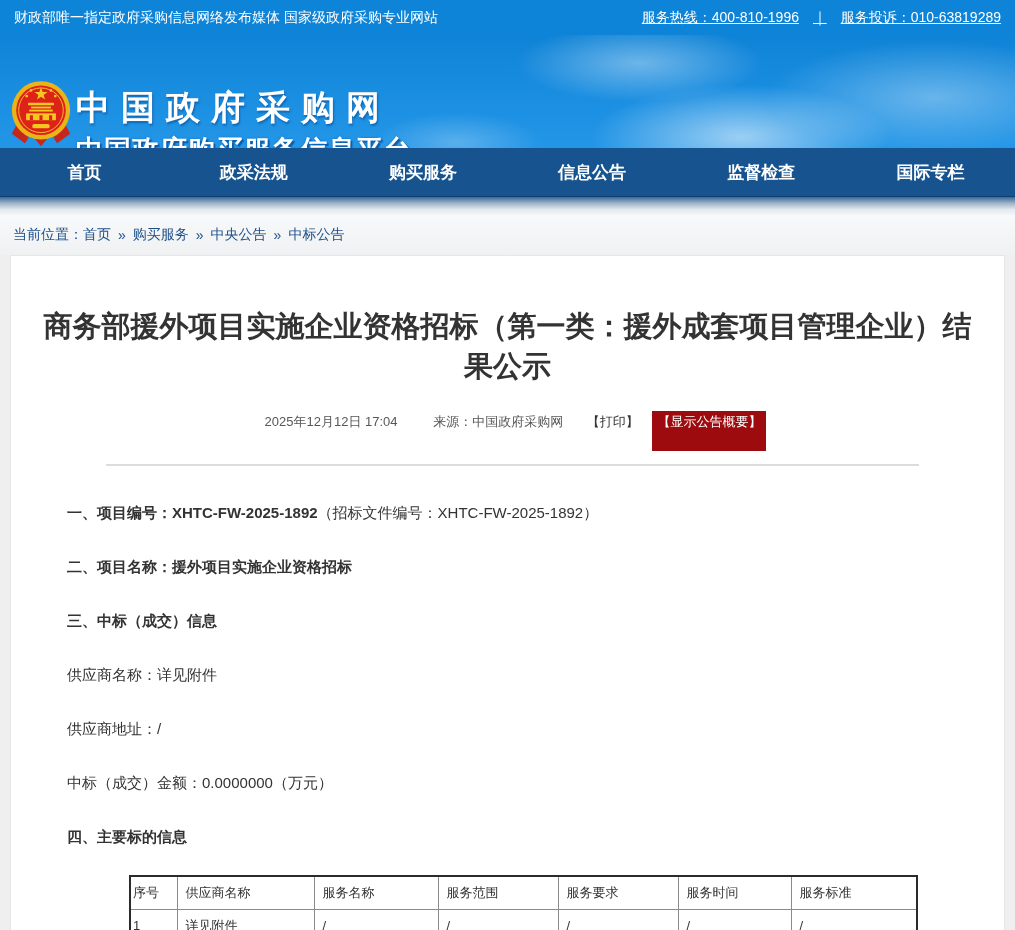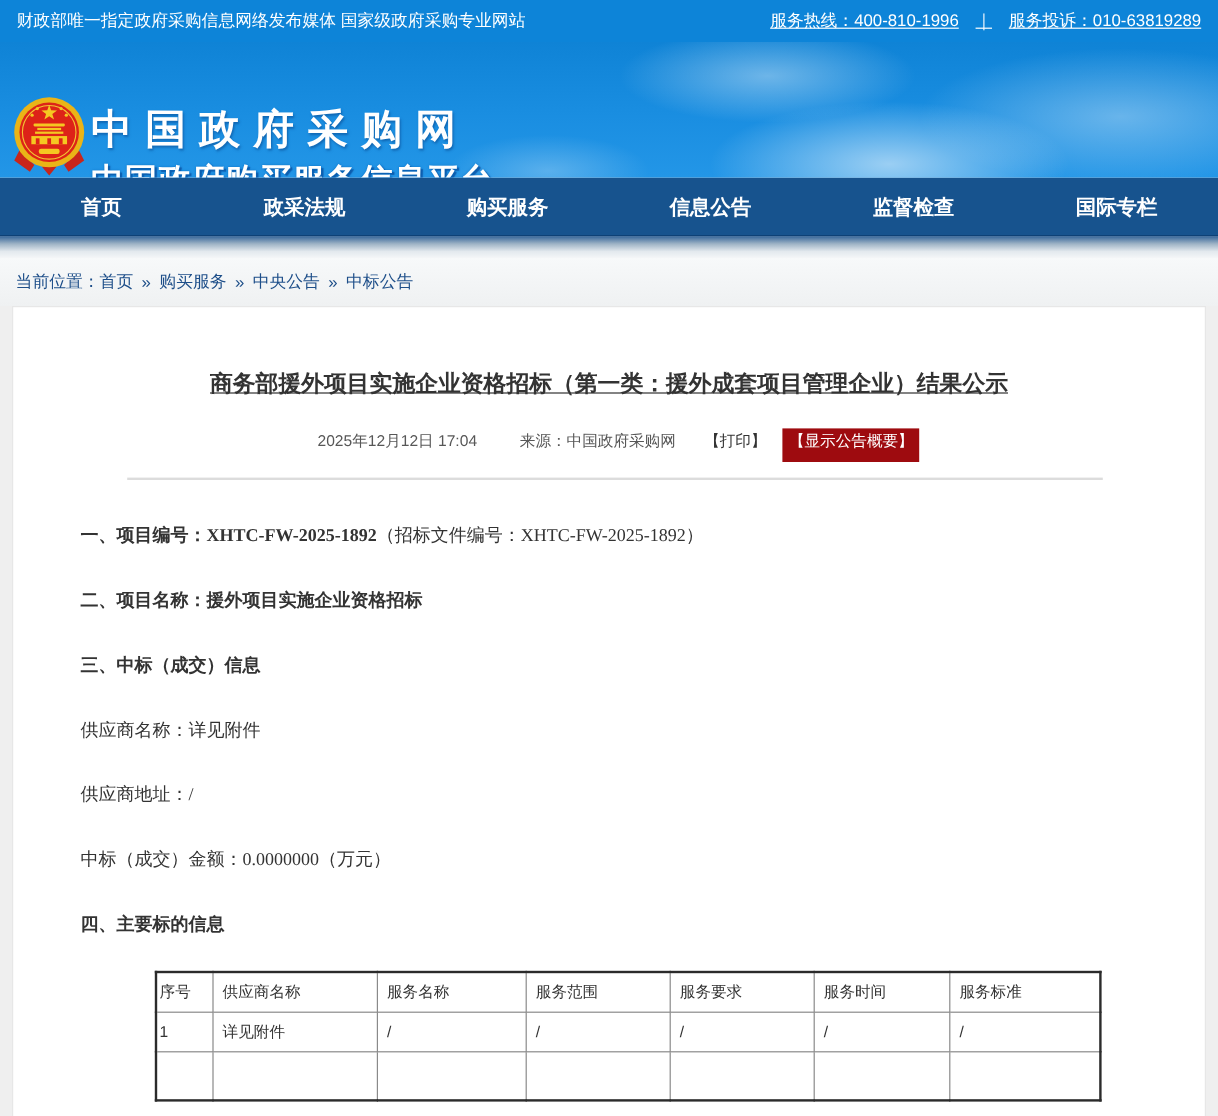--- a/index.html
+++ b/index.html
@@ -53,33 +53,33 @@
   }
   .crumb-row .sep { margin:0 7px; color:#1d4e89; }
   .crumb-link { cursor:pointer; }
   
   .page-body { background:#efefef; padding:0 10px; }
   .content {
     background:#fff; min-height:675px; border:1px solid #e7e7e7; border-bottom:none;
     padding-top:51px;
   }
   .article-title {
-    text-align:center; font-size:19px; font-weight:bold; color:#333; padding:0 30px;text-decoration:underline;
+    text-align:center; font-size:29px; font-weight:bold; color:#333; padding:0 30px;
   }
   .meta {
     margin-top:24px; text-align:center; font-size:13px; color:#575757; white-space:nowrap;
   }
   .meta .seg { margin:0 16px; }
   .meta .print { color:#333; cursor:pointer; margin:0 4px; }
   .meta .badge {
-    display:inline-block; background:#9e0b0f; color:#fff; padding:2px 5px 8px;
+    display:inline-block; background:#9e0b0f; color:#fff; padding:2px 5px 20px;
     margin-left:6px; cursor:pointer; font-size:13px;
   }
   .divider { border:none; border-top:2px solid #dcdcdc; margin:13px 85px 0 95px; }
-  .paras { padding-left:56px; padding-right:60px;font-family:Liberation Serif, serif; }
+  .paras { padding-left:56px; padding-right:60px; }
   .paras p { margin-top:34px; font-size:15px; color:#333; line-height:20px; }
   .paras p:first-child { margin-top:37px; }
   .paras b { font-weight:bold; }
   
   .tbl-wrap { margin:28px 0 0 118px; }
   table { border-collapse:collapse; table-layout:fixed; width:787px; border:2px solid #2b2b2b; background:#fff; }
   td { border:1px solid #8a8a8a; font-size:13px; color:#333; padding:2px 4px 2px 8px; vertical-align:middle; overflow:hidden; }
   tr.hrow td { height:33px; }
   tr.r1 td { height:33px; }
   tr.r2 td { height:41px; }

